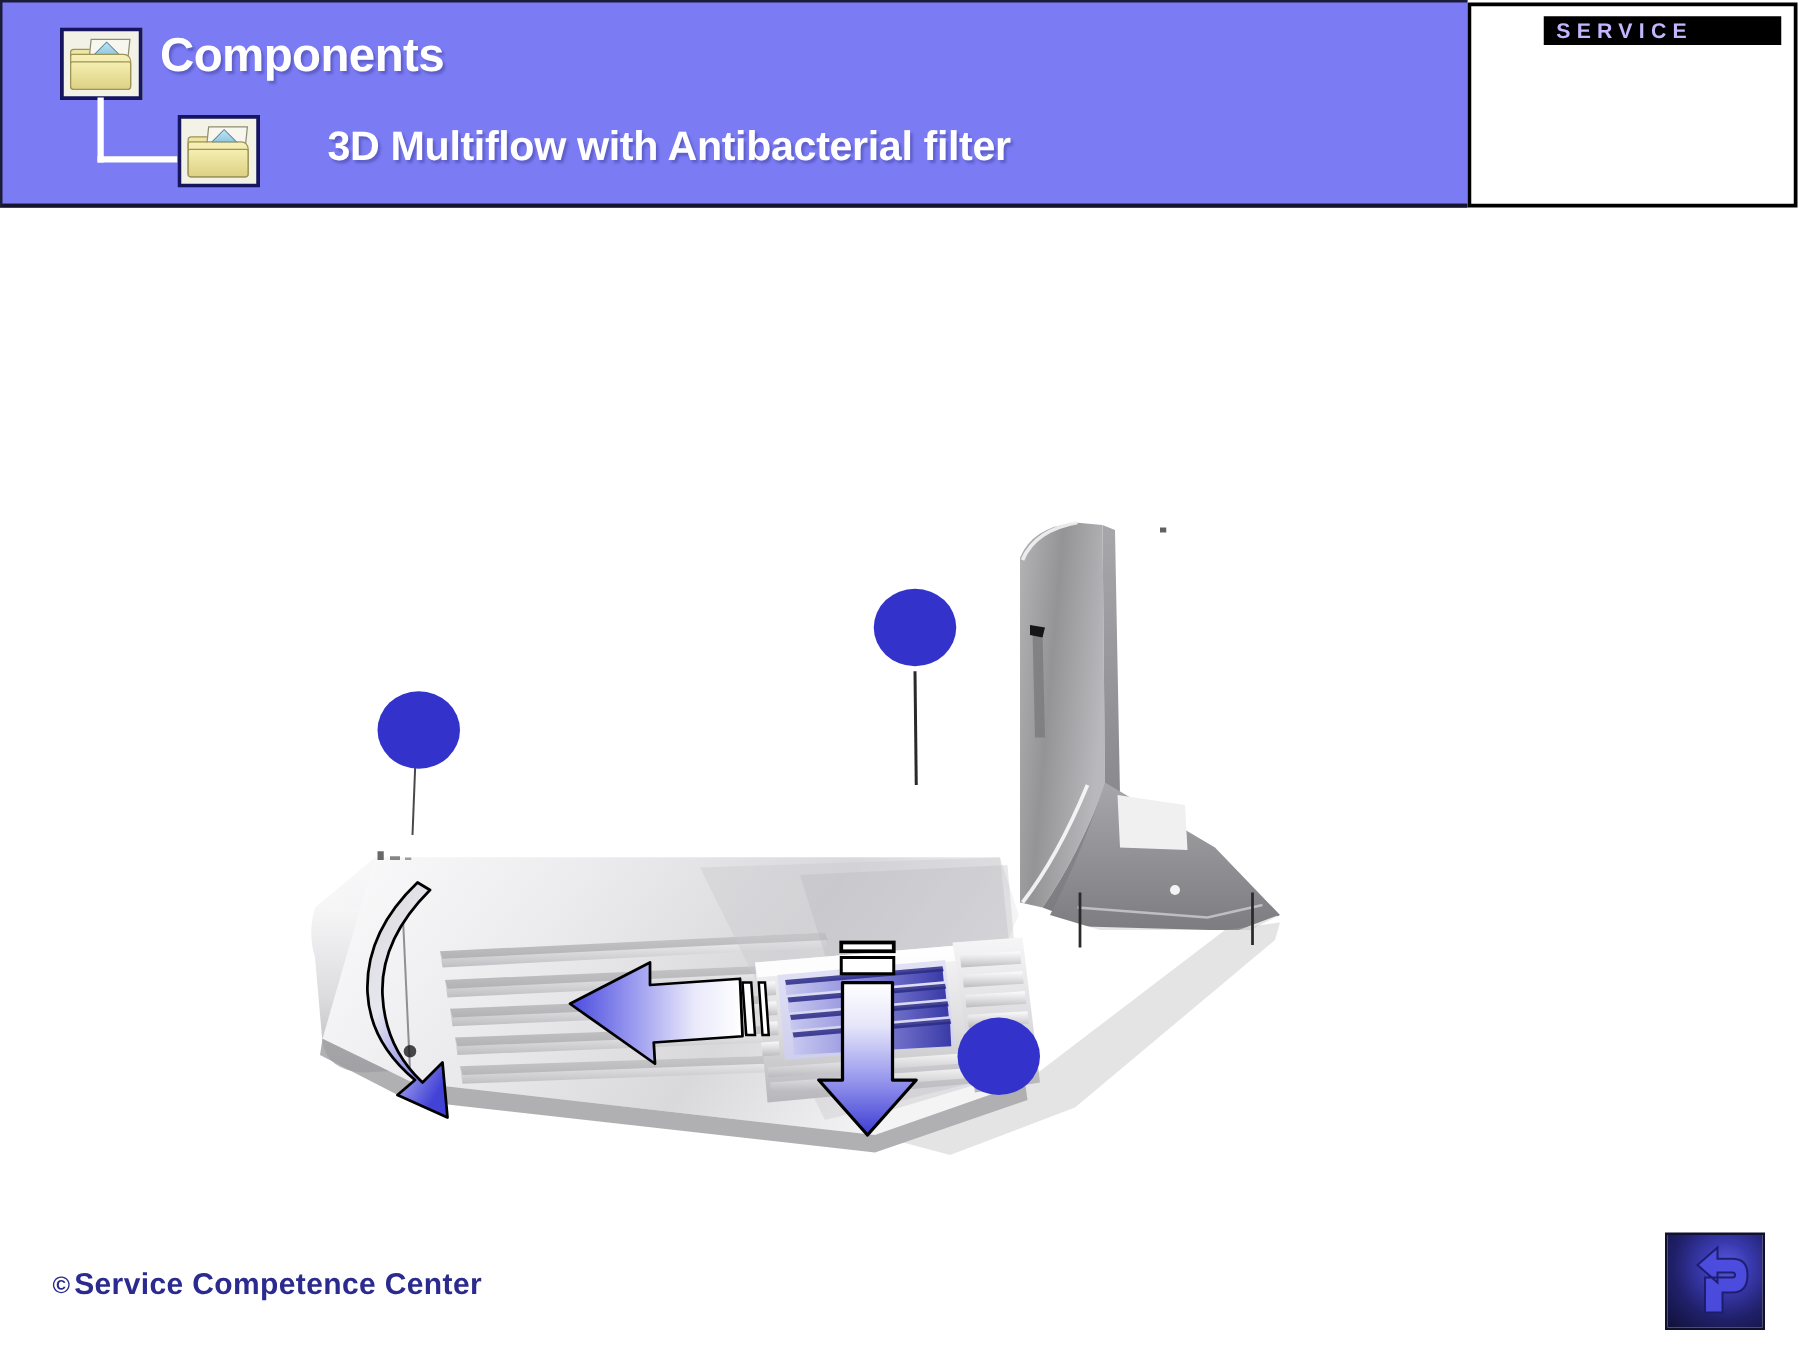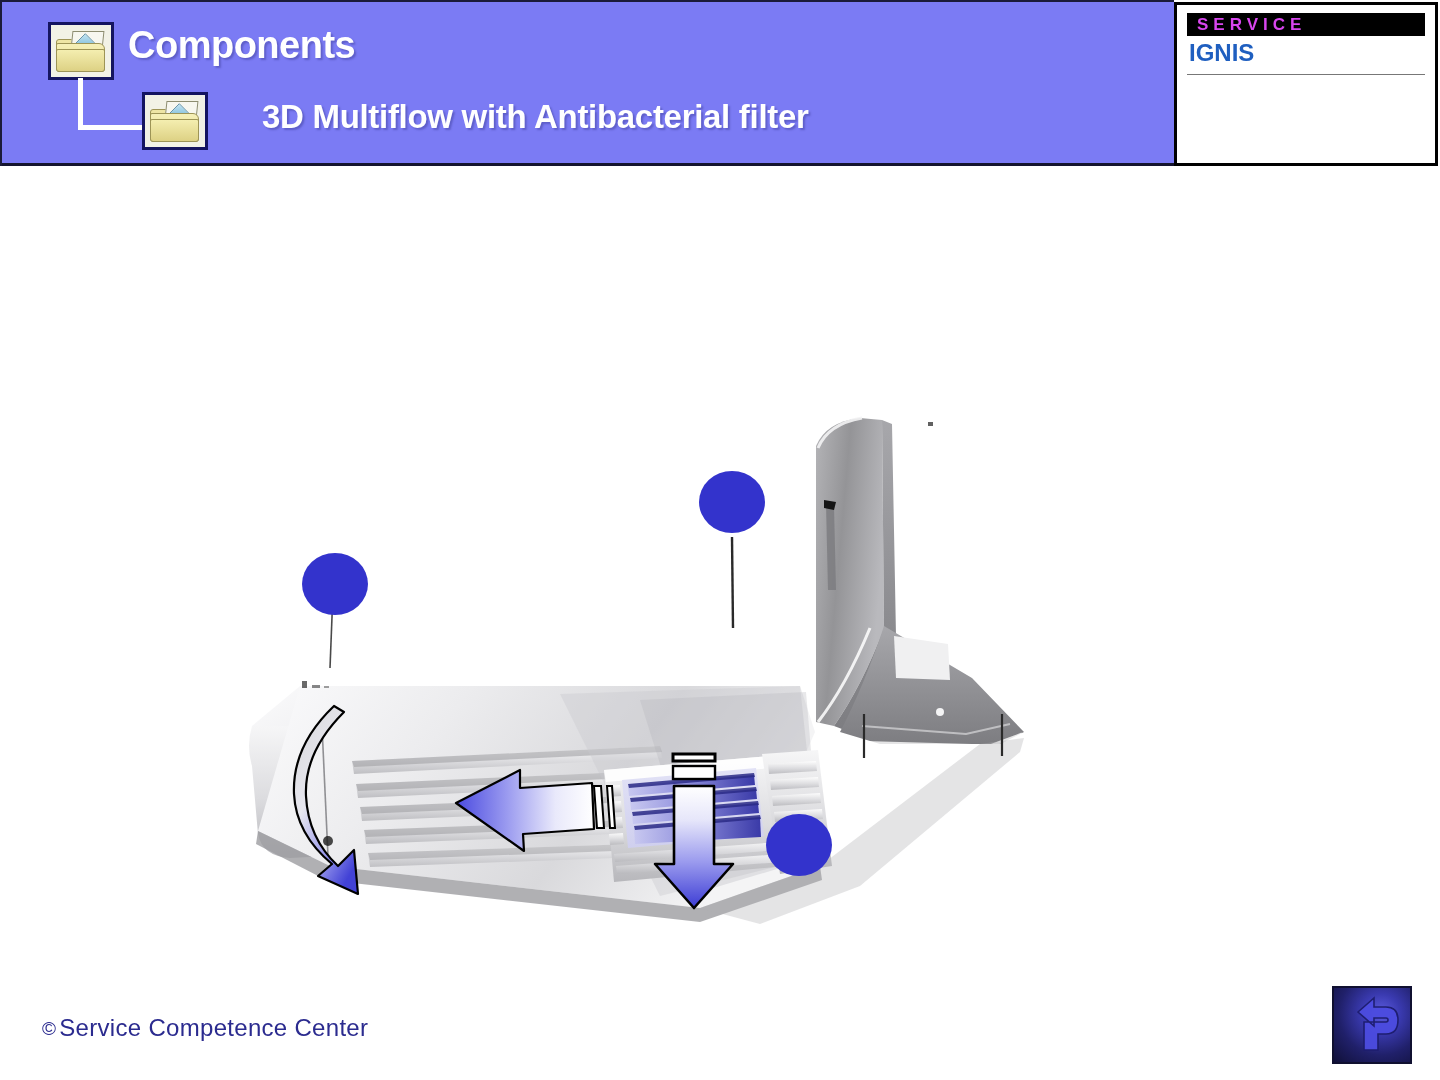--- a/index.html
+++ b/index.html
@@ -127,28 +127,29 @@
     position: absolute;
     left: 1174px; top: 2px;
     width: 264px; height: 164px;
     background: #ffffff;
     border: 3px solid #000000;
     box-sizing: border-box;
     padding: 8px 10px 0 10px;
   }
   #service-banner {
     background: #000000;
-    color: #d946ef;
+    color: #c4b5fd;
     font-size: 17px;
     font-weight: bold;
     letter-spacing: 5px;
     padding: 3px 12px 3px 10px;
     height: 23px;
     box-sizing: border-box;
     line-height: 17px;
+    margin-left: 48px;
   }
   .brand-row {
     border-bottom: 1.5px solid #777777;
     height: 38px;
     position: relative;
   }
   .brand-row.last { border-bottom: 1.5px solid #777777; }
 
   #logo-bauknecht {
     font-family: "Liberation Serif", serif;
@@ -217,21 +218,21 @@
   }
   #marker-1 { left: 302px; top: 553px; width: 66px; height: 62px; }
   #marker-2 { left: 699px; top: 471px; width: 66px; height: 62px; }
   #marker-3 { left: 766px; top: 814px; width: 66px; height: 62px; }
 
   
   #footer-text {
     position: absolute;
     left: 42px; top: 1014px;
     font-size: 24px;
-    font-weight: normal;
+    font-weight: bold;
     color: #2b2b8f;
     letter-spacing: .3px;
     white-space: nowrap;
   }
   #footer-text .cmark {
     font-size: 19px;
     vertical-align: 1px;
     margin-right: 3px;
   }
 
@@ -273,23 +274,20 @@
 
   <div id="title-main">Components</div>
   <div id="title-sub">3D Multiflow with Antibacterial filter</div>
 </div>
 
 <div id="brand-panel">
   <div id="service-banner">SERVICE</div>
 
 
 
-  <div class="brand-row last">
-    <div id="logo-ignis">IGNIS</div>
-  </div>
 </div>
 
 <svg id="illustration" viewBox="0 0 1440 780">
   <defs>
     <linearGradient id="gradPlasticTop" x1="0" y1="0" x2="1" y2="0.3">
       <stop offset="0%" stop-color="#fbfbfc"></stop>
       <stop offset="35%" stop-color="#ececee"></stop>
       <stop offset="70%" stop-color="#d9d9dc"></stop>
       <stop offset="100%" stop-color="#f4f4f5"></stop>
     </linearGradient>

